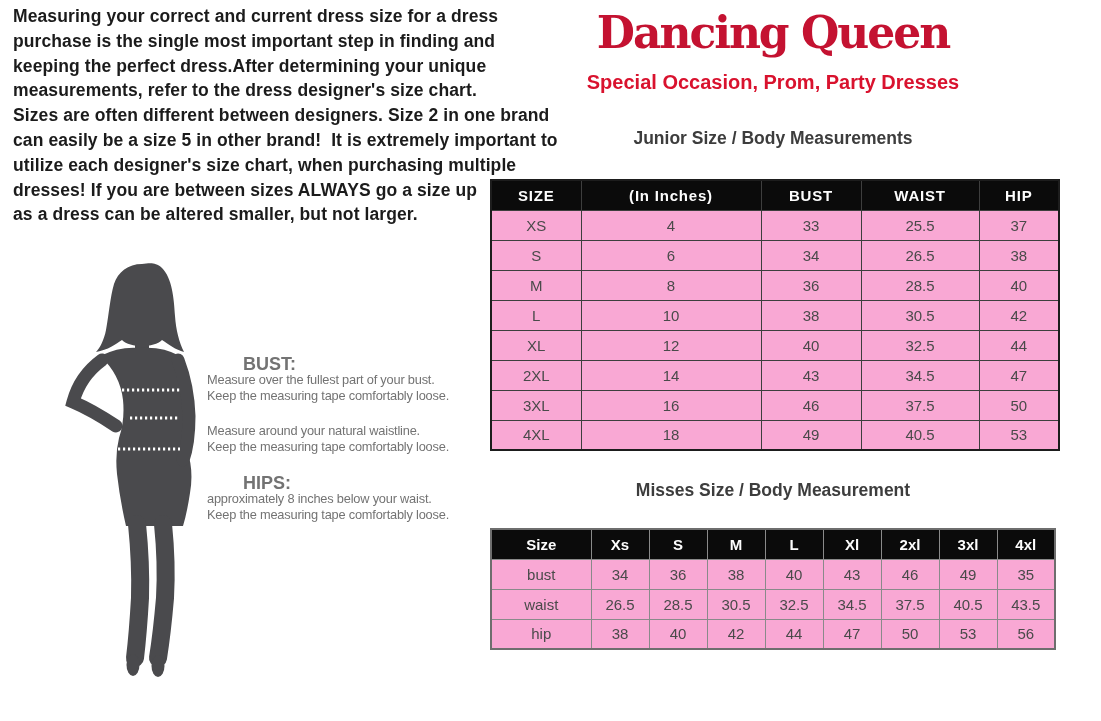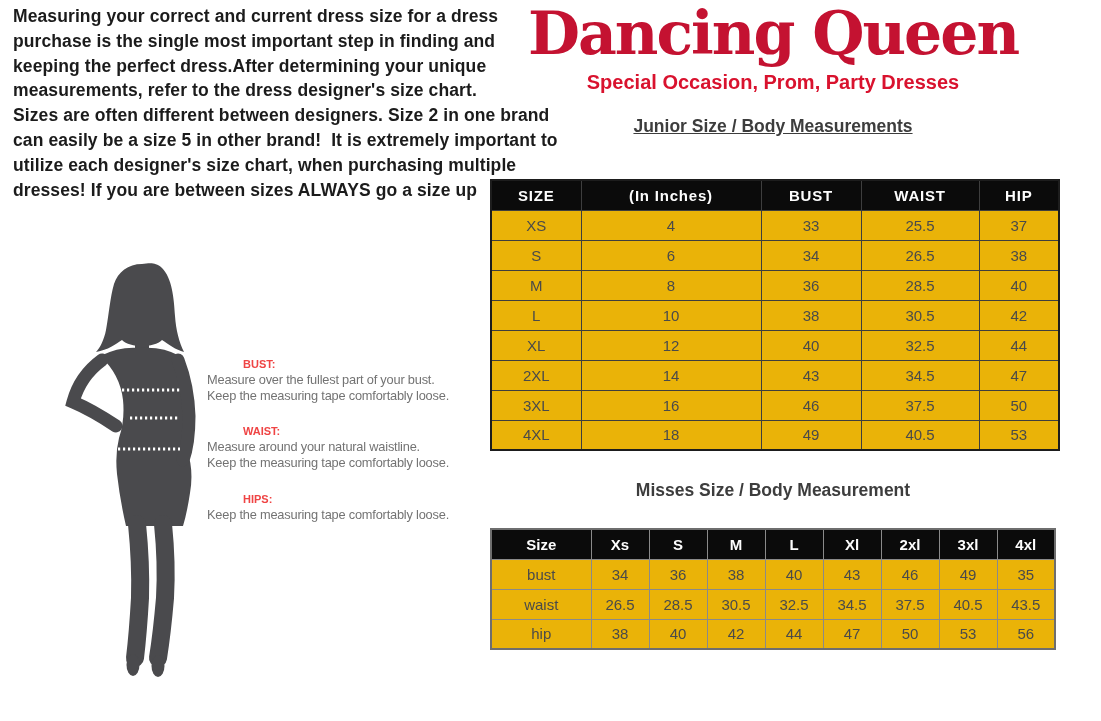--- a/index.html
+++ b/index.html
@@ -10,35 +10,35 @@
   
   .intro{position:absolute;left:13px;top:4px;width:540px;}
   .intro-line{
     font-weight:bold;font-size:17.5px;line-height:24.8px;color:#1b1b1b;
     white-space:pre;letter-spacing:0.1px;
   }
   
   .brand{position:absolute;left:518px;top:2px;width:510px;text-align:center;}
   .brand-name{
     font-family:"DejaVu Serif","Liberation Serif",serif;font-weight:700;
-    font-size:60px;line-height:62px;letter-spacing:-2px;color:var(--brand-red,#c41231);
+    font-size:44px;line-height:62px;letter-spacing:-2px;color:var(--brand-red,#c41231);
   }
   .brand-tagline{
     font-weight:bold;font-size:20px;line-height:24px;margin-top:6px;
     color:var(--tagline-red,#d9122e);
   }
   
   .section-title{
     position:absolute;left:518px;width:510px;text-align:center;
     font-weight:bold;font-size:17.5px;color:var(--title-gray,#3d3d3d);
   }
-  .junior-title{top:116px;text-decoration:underline;}
+  .junior-title{top:128px;}
   .misses-title{top:480px;text-align:center;}
   
-  table.tbl{border-collapse:collapse;table-layout:fixed;position:absolute;background:#eab308;}
+  table.tbl{border-collapse:collapse;table-layout:fixed;position:absolute;background:#f9a8d4;}
   table.tbl th,table.tbl td{
     height:30px;padding:0;text-align:center;vertical-align:middle;
     font-size:15px;box-sizing:border-box;
   }
   table.tbl th{
     background:var(--header-bg,#0b0b0b);color:#fdfdfd;font-weight:bold;
   }
   table.tbl td{color:var(--cell-text,#4a4a4a);}
   table.junior{left:490px;top:179px;width:568px;border:2px solid #1d1d1d;}
   table.junior th,table.junior td{border:1px solid #3e3e3e;}
@@ -46,37 +46,38 @@
   table.misses{left:490px;top:528px;width:566px;border:2px solid #6e6e6e;}
   table.misses th,table.misses td{border:1px solid #8a8a8a;}
   
   .figure{position:absolute;left:42px;top:258px;width:160px;height:430px;}
   .fig-fill{fill:var(--silhouette,#4a4a4d);}
   .fig-stroke{stroke:var(--silhouette,#4a4a4d);fill:none;stroke-linecap:round;}
   .guide{stroke:#fff;stroke-width:3;stroke-dasharray:2.2 2.8;fill:none;}
   
   .instructions{position:absolute;left:207px;top:356px;width:270px;}
   .instr-block{margin-bottom:20px;}
-  .instr-label{font-weight:bold;font-size:11px;line-height:16px;color:#ef4444;padding-left:36px;}
+  .instr-label{font-weight:bold;font-size:18px;line-height:16px;color:#737373;padding-left:36px;}
   .instr-line{font-size:12.8px;line-height:15.7px;color:#737373;letter-spacing:-0.2px;}
 </style>
 </head>
 <body>
 
 <div class="page">
 
   <div class="intro">
     <div class="intro-line">Measuring your correct and current dress size for a dress</div>
     <div class="intro-line">purchase is the single most important step in finding and</div>
     <div class="intro-line">keeping the perfect dress.After determining your unique</div>
     <div class="intro-line">measurements, refer to the dress designer's size chart.</div>
     <div class="intro-line">Sizes are often different between designers. Size 2 in one brand</div>
     <div class="intro-line">can easily be a size 5 in other brand!  It is extremely important to</div>
     <div class="intro-line">utilize each designer's size chart, when purchasing multiple</div>
     <div class="intro-line">dresses! If you are between sizes ALWAYS go a size up</div>
+    <div class="intro-line">as a dress can be altered smaller, but not larger.</div>
   </div>
 
   <div class="brand">
     <div class="brand-name">Dancing Queen</div>
     <div class="brand-tagline">Special Occasion, Prom, Party Dresses</div>
   </div>
 
   <div class="section-title junior-title">Junior Size / Body Measurements</div>
 
   <table class="tbl junior">
@@ -249,23 +250,23 @@
     <path class="guide" d="M76,191 L138,191"></path>
   </svg>
 
   <div class="instructions">
     <div class="instr-block">
       <div class="instr-label">BUST:</div>
       <div class="instr-line">Measure over the fullest part of your bust.</div>
       <div class="instr-line">Keep the measuring tape comfortably loose.</div>
     </div>
     <div class="instr-block">
-      <div class="instr-label">WAIST:</div>
       <div class="instr-line">Measure around your natural waistline.</div>
       <div class="instr-line">Keep the measuring tape comfortably loose.</div>
     </div>
     <div class="instr-block">
       <div class="instr-label">HIPS:</div>
+      <div class="instr-line">approximately 8 inches below your waist.</div>
       <div class="instr-line">Keep the measuring tape comfortably loose.</div>
     </div>
   </div>
 
 </div>
 
 </body></html>

